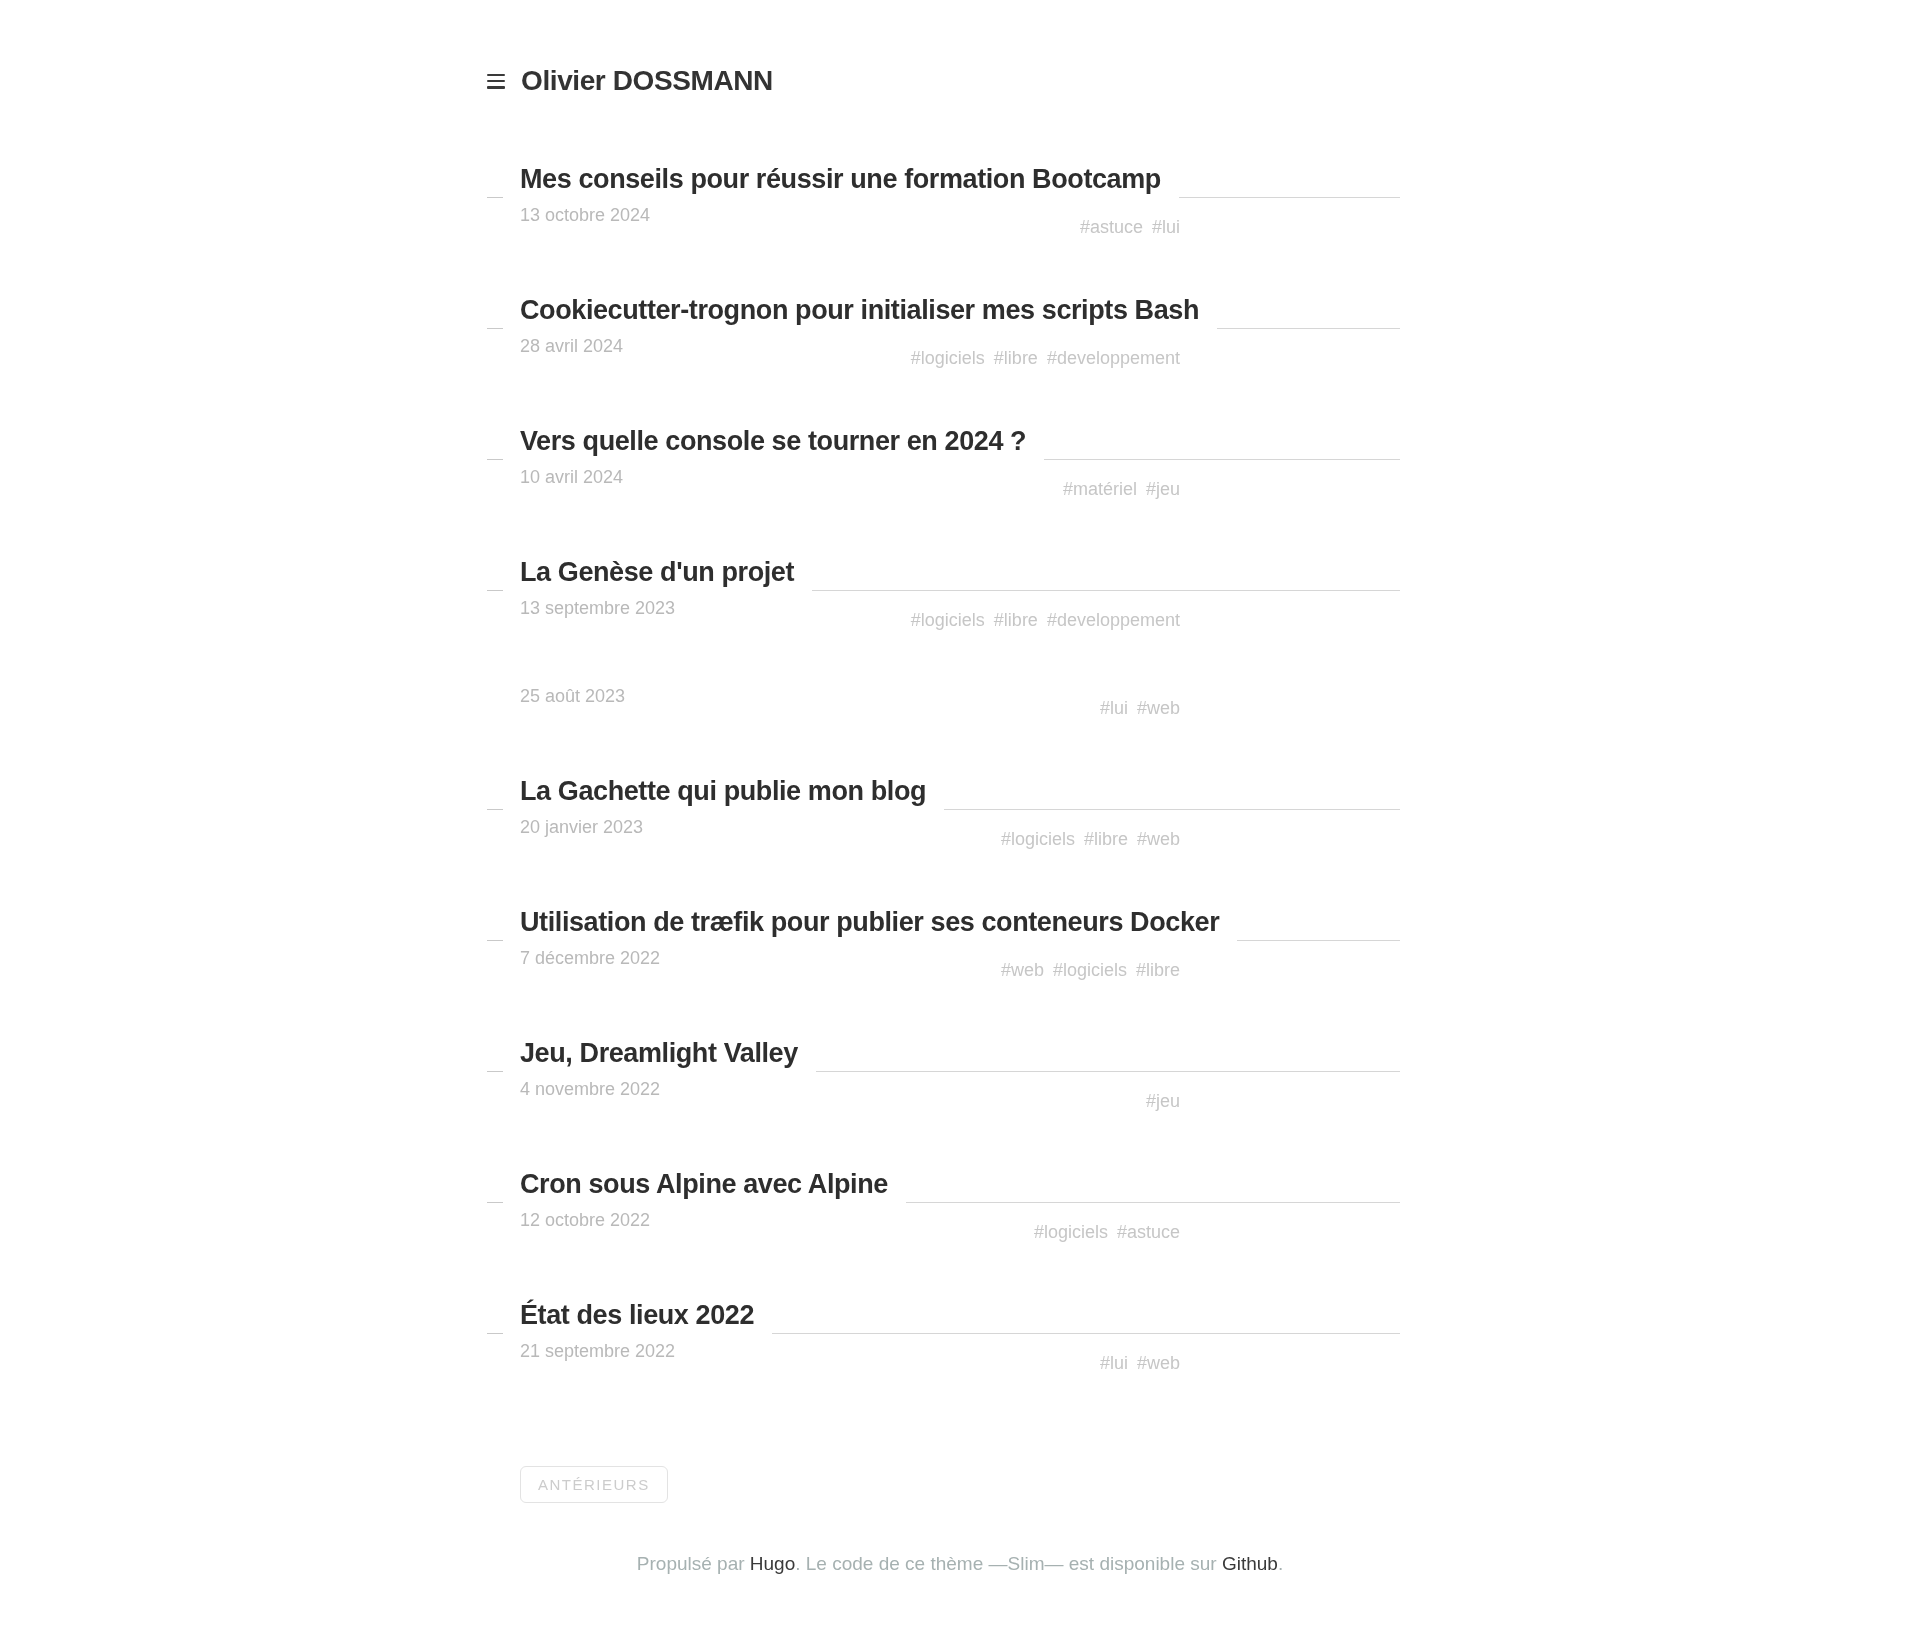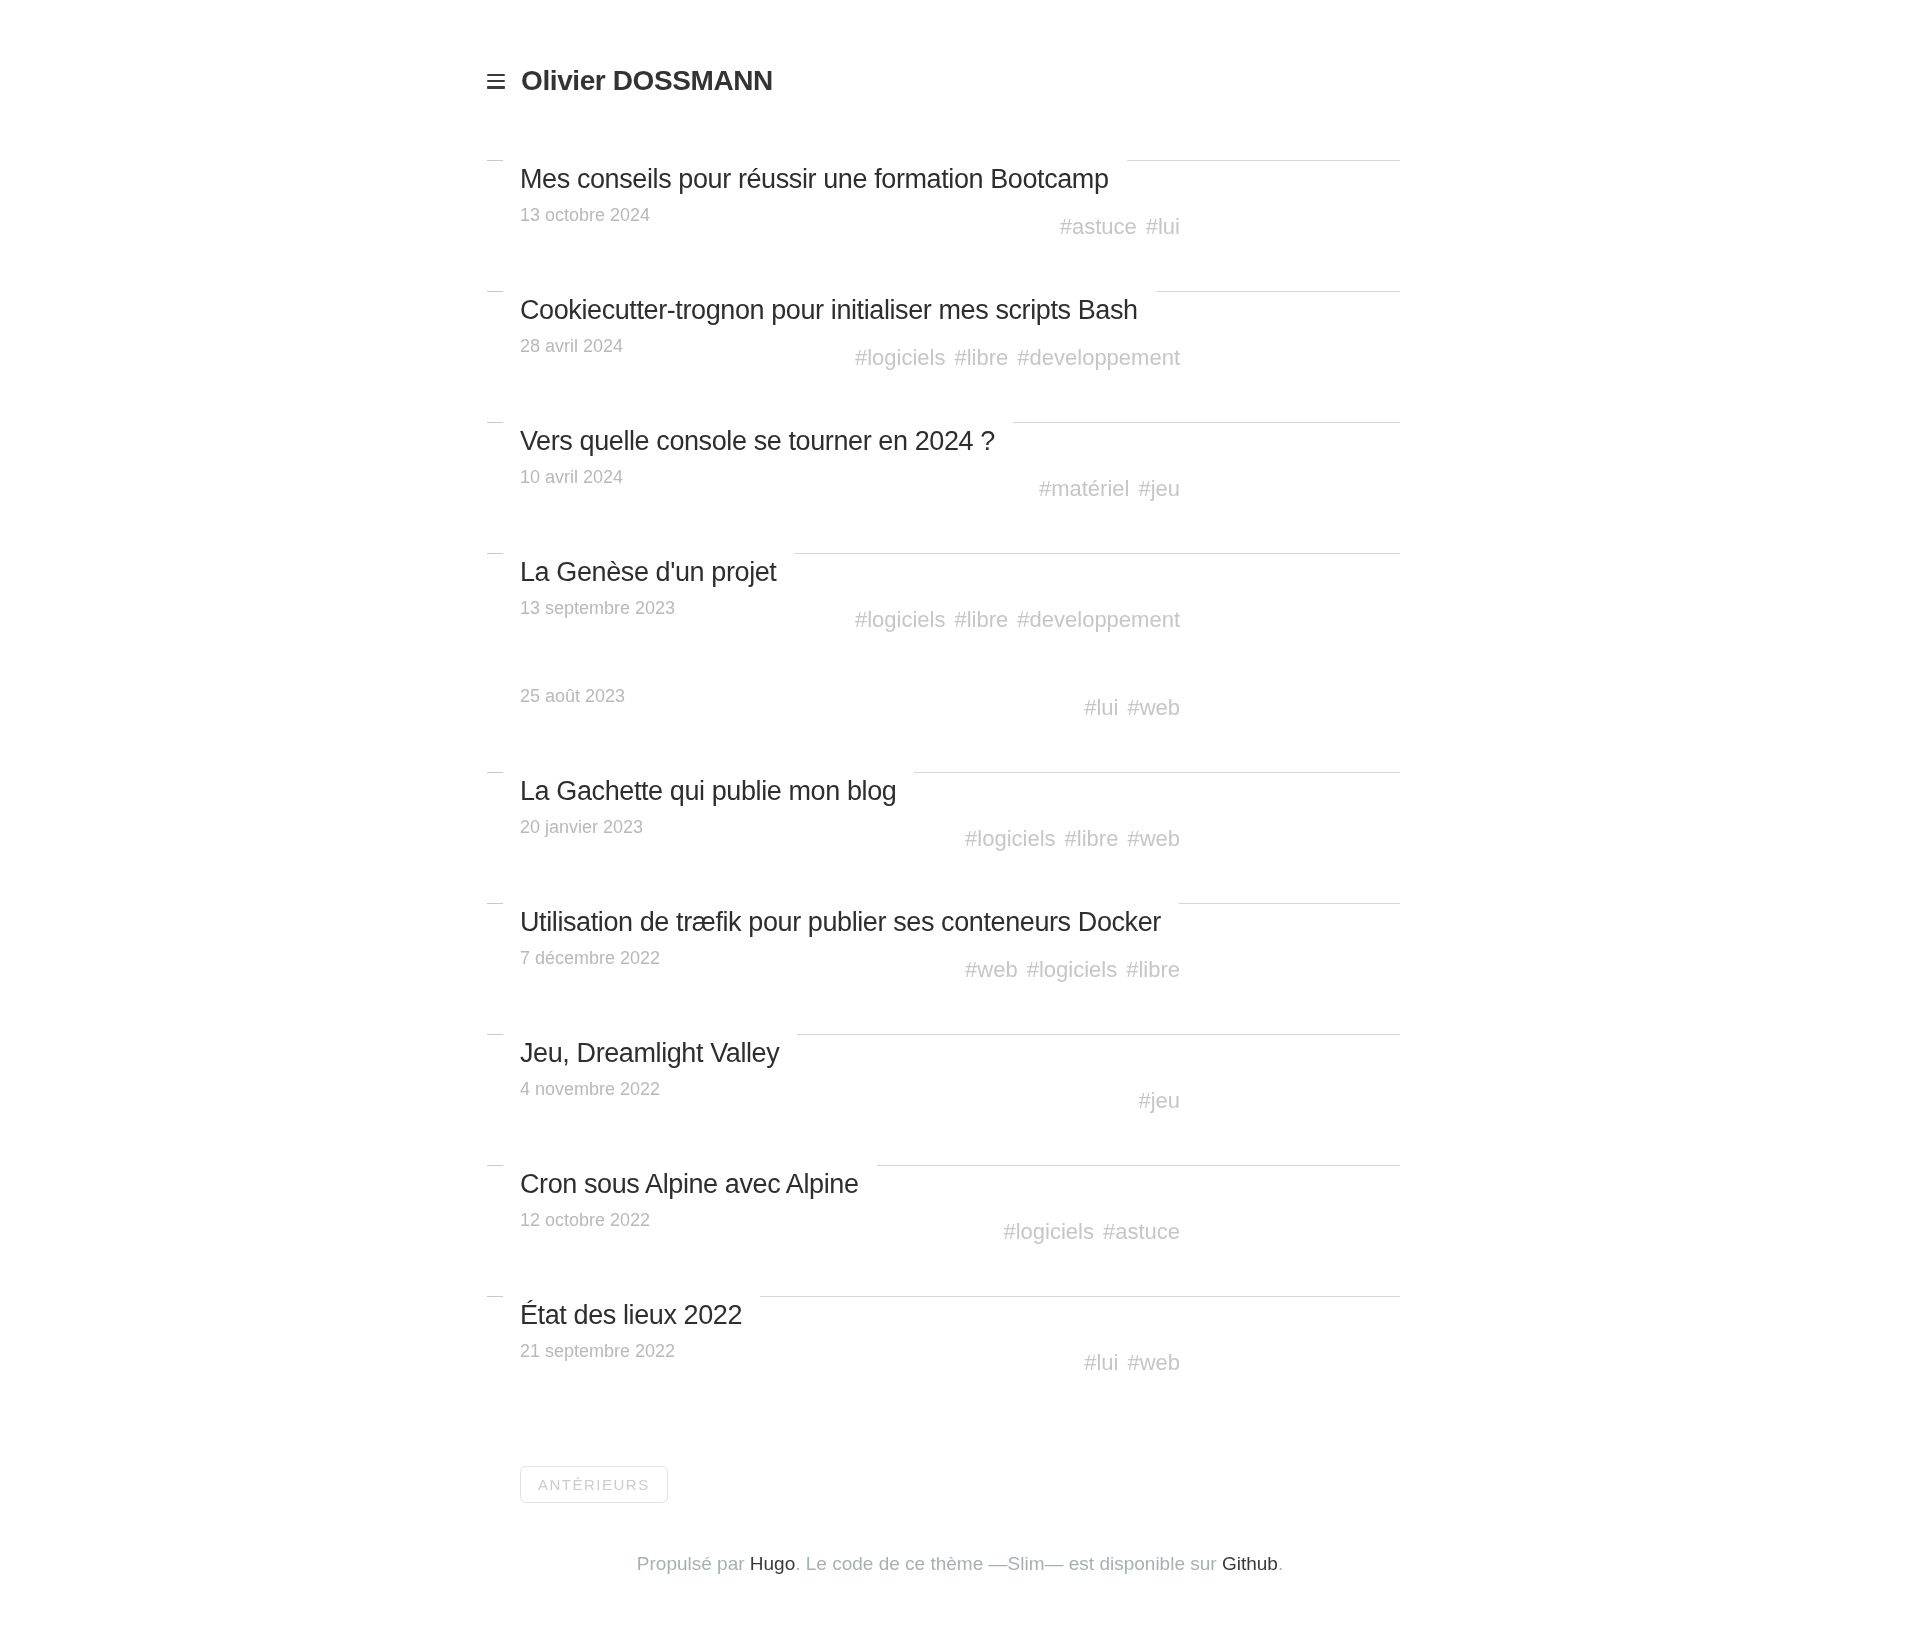--- a/index.html
+++ b/index.html
@@ -49,23 +49,23 @@
     text-decoration: none;
     cursor: pointer;
     white-space: nowrap;
   }
 
   
   .posts { margin-top: 60px; }
   .post { margin-bottom: 52px; }
   .post-title {
     display: flex;
-    align-items: flex-start;
+    align-items: flex-end;
     font-size: 27px;
-    font-weight: 400;
+    font-weight: 700;
     line-height: 38px;
     letter-spacing: -0.4px;
     color: #2e2e2e;
   }
   .post-title::before {
     content: "";
     width: 16px;
     flex-shrink: 0;
     border-top: 1.5px solid #c9c9c9;
     margin-left: -33px;
@@ -91,21 +91,21 @@
     align-items: flex-start;
   }
   .post-date {
     font-size: 18px;
     line-height: 24px;
     color: #b9b9b9;
     white-space: nowrap;
   }
   .post-tags {
     margin-top: 12px;
-    font-size: 22px;
+    font-size: 18px;
     line-height: 24px;
     color: #c6c6c6;
     white-space: nowrap;
   }
   .post-tags .tag {
     color: #c6c6c6;
     text-decoration: none;
     cursor: pointer;
     margin-left: 9px;
   }

